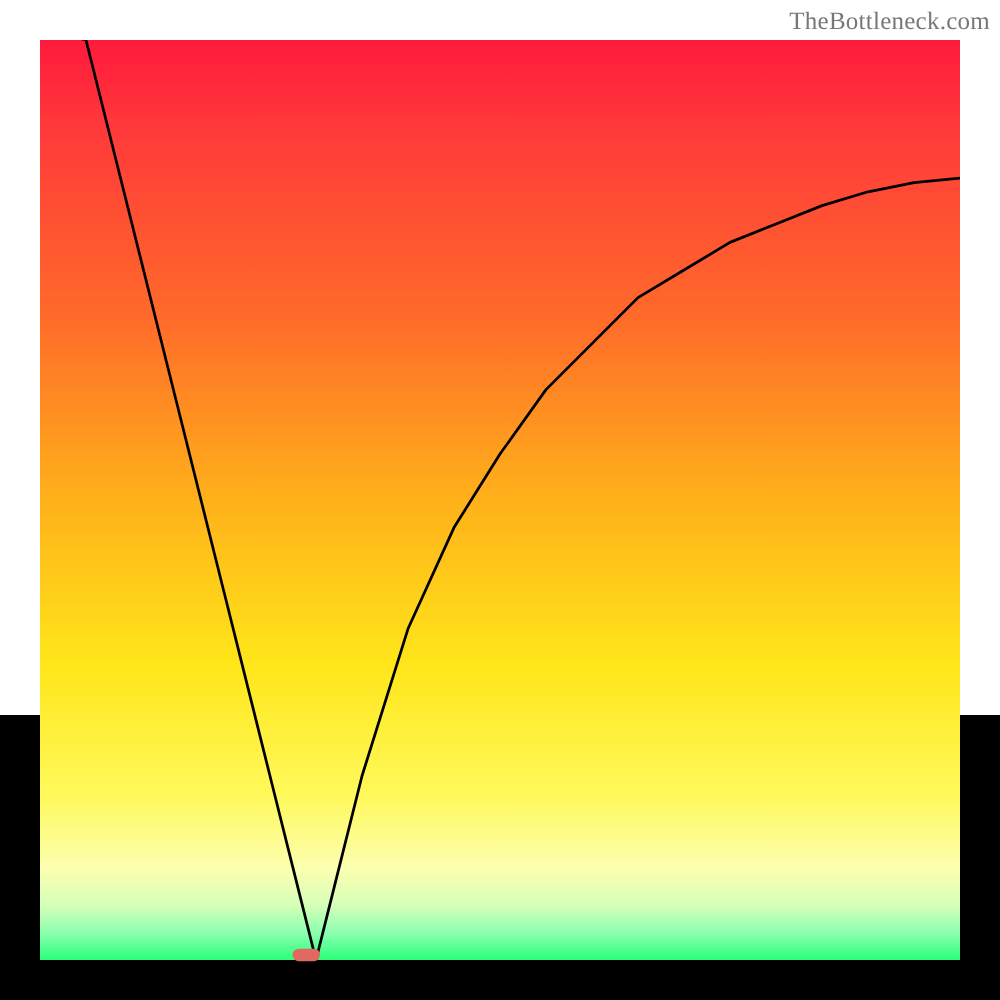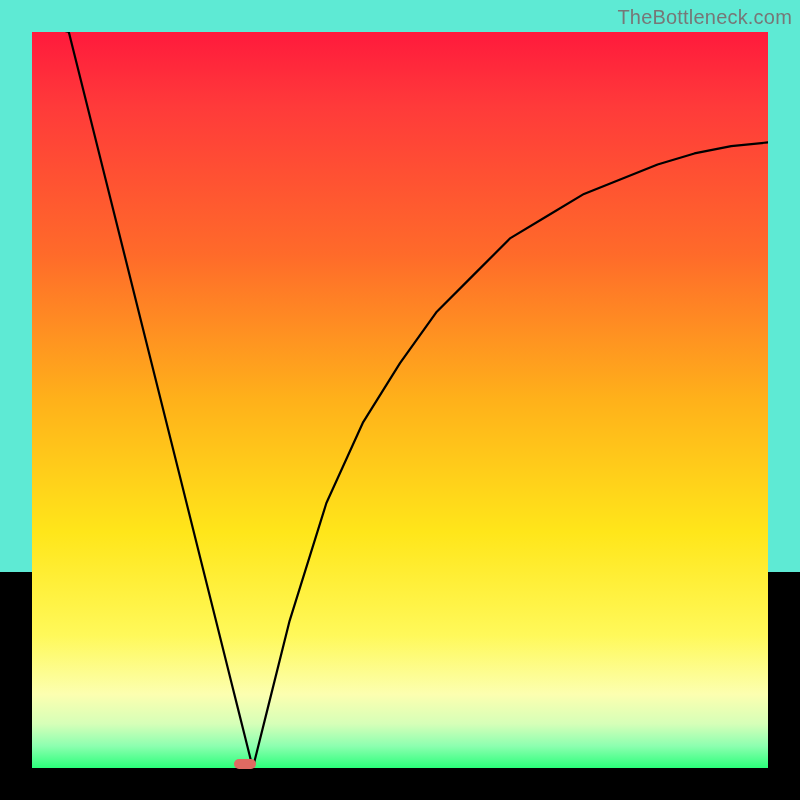--- a/index.html
+++ b/index.html
@@ -8,21 +8,22 @@
     width: 800px;
     height: 800px;
     background: #000;
     overflow: hidden;
     font-family: Arial, Helvetica, sans-serif;
   }
   .outer {
     position: relative;
     width: 800px;
     height: 572px;
-    background: #5eead4;
+    background: #ffffff;
+    font-family: Liberation Serif, serif;
   }
   .plot-area {
     position: absolute;
     left: 32px;
     top: 32px;
     width: 736px;
     height: 736px;
     
     background: linear-gradient(to bottom,
       #ff1a3c 0%,

